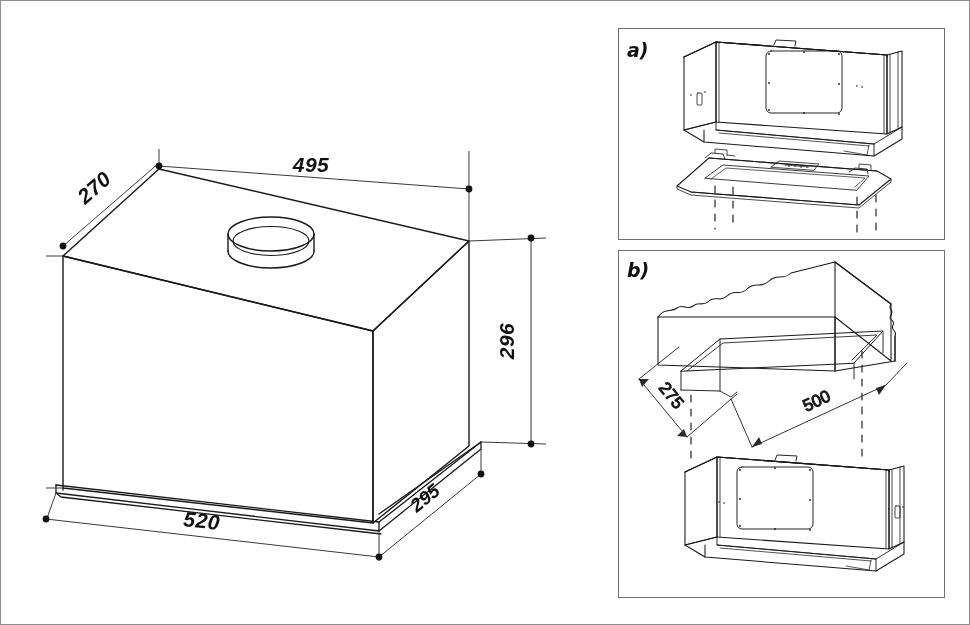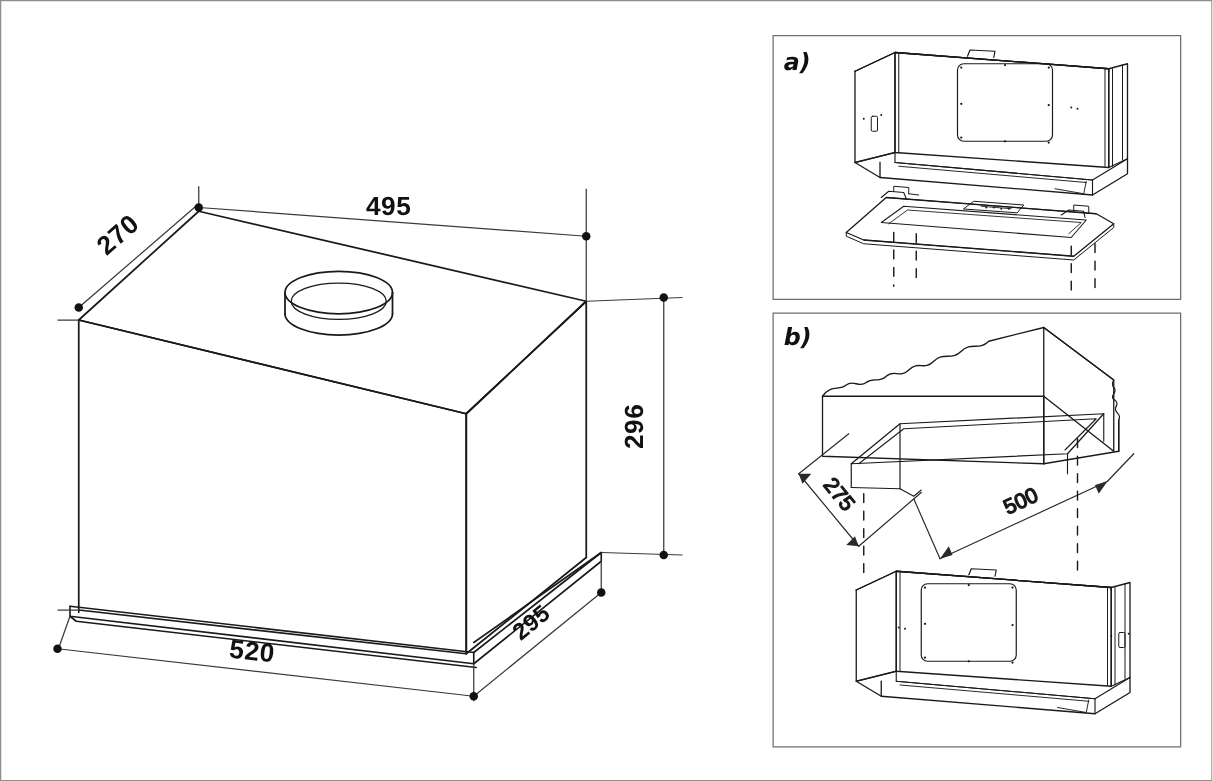--- a/index.html
+++ b/index.html
@@ -23,21 +23,21 @@
   .panel-label{
     position:absolute;
     font-family:"DejaVu Sans","Liberation Sans",sans-serif;
     font-weight:bold;font-style:italic;font-size:19px;
     color:#101010;letter-spacing:0px;
   }
   #label-a{left:8px;top:10px;}
   #label-b{left:8px;top:8px;}
 
   svg{display:block;}
-  .svgwrap{position:absolute;left:0;top:0;}
+  .svgwrap{position:absolute;left:0;top:0;font-style:italic;}
 
   
   .dimtxt{
     font-family:"Liberation Sans","DejaVu Sans",sans-serif;
     font-size:21px;font-weight:bold;fill:#111;
     letter-spacing:0.5px;
   }
   .dimtxt-sm{
     font-family:"Liberation Sans","DejaVu Sans",sans-serif;
     font-size:19px;font-weight:bold;fill:#111;

